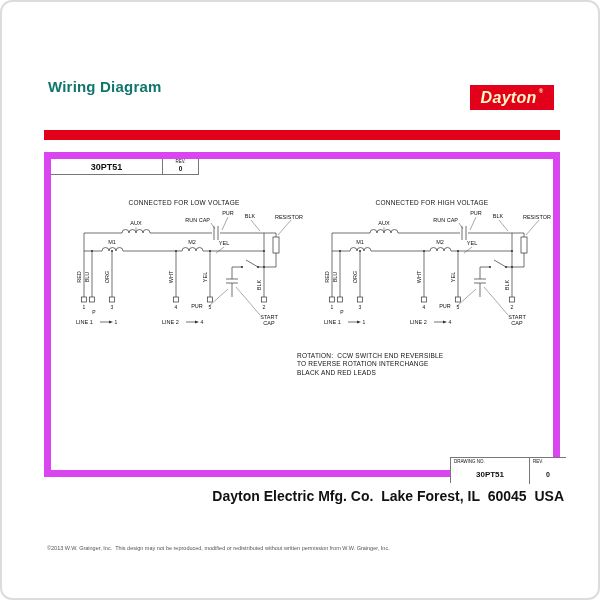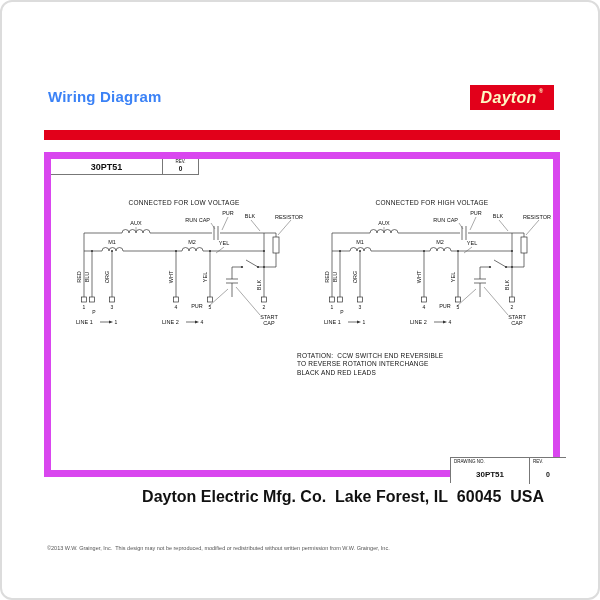--- a/index.html
+++ b/index.html
@@ -1,19 +1,19 @@
 <!DOCTYPE html>
 <html><head>
 <meta charset="utf-8">
 <style>
   * { margin:0; padding:0; box-sizing:border-box; }
   html,body { width:600px; height:600px; background:#fff; font-family:"Liberation Sans", sans-serif; }
   .page { position:relative; width:600px; height:600px; background:#fff; border:2px solid #dcdcdc; border-radius:12px; overflow:hidden; }
 
-  .doc-title { position:absolute; left:46px; top:86px; font-size:15px; font-weight:bold; color:#3b82f6; letter-spacing:.2px; }
+  .doc-title { position:absolute; left:46px; top:76px; font-size:15px; font-weight:bold; color:#0f766e; letter-spacing:.2px; }
 
   .brand { position:absolute; left:468px; top:83px; width:84px; height:25px; background:#e2001a; color:#fef9c3;
            display:flex; align-items:center; justify-content:center; font-style:italic; font-weight:bold;
            font-size:16px; letter-spacing:.3px; }
   .brand sup { font-size:6px; font-style:normal; margin-left:2px; align-self:flex-start; margin-top:3px; }
 
   .red-bar { position:absolute; left:42px; top:128px; width:516px; height:10px; background:#e2001a; }
 
   .frame { position:absolute; left:42px; top:150px; width:516px; height:325px; border:7px solid #d946ef; background:#fff; }
 
@@ -43,21 +43,21 @@
   .note { position:absolute; left:246px; top:193px; font-size:6.5px; line-height:1.3; color:#111; letter-spacing:.2px; }
 
   .tb-bottom { position:absolute; left:399px; top:298px; width:116px; height:26px; border-left:1px solid #777;
                border-top:1px solid #777; display:grid; grid-template-columns:78px 37px; grid-template-rows:9px 17px;
                background:#fff; color:#111; }
   .tb-bottom .lab { font-size:4.5px; padding:1px 0 0 3px; }
   .tb-bottom .revcol { border-left:1px solid #777; }
   .tb-bottom .val { font-size:8px; font-weight:bold; text-align:center; line-height:15px; }
   .tb-bottom .val.revcol { font-size:7px; }
 
-  .footer { position:absolute; right:54px; top:486px; font-size:16px; font-weight:bold; color:#111; }
+  .footer { position:absolute; right:34px; top:486px; font-size:14px; font-weight:bold; color:#111; }
   .copyright { position:absolute; left:45px; top:543px; font-size:5.5px; color:#555; }
 </style>
 </head>
 <body>
 
 <div class="page">
 
   <div class="doc-title">Wiring Diagram</div>
 
   <div class="brand">

